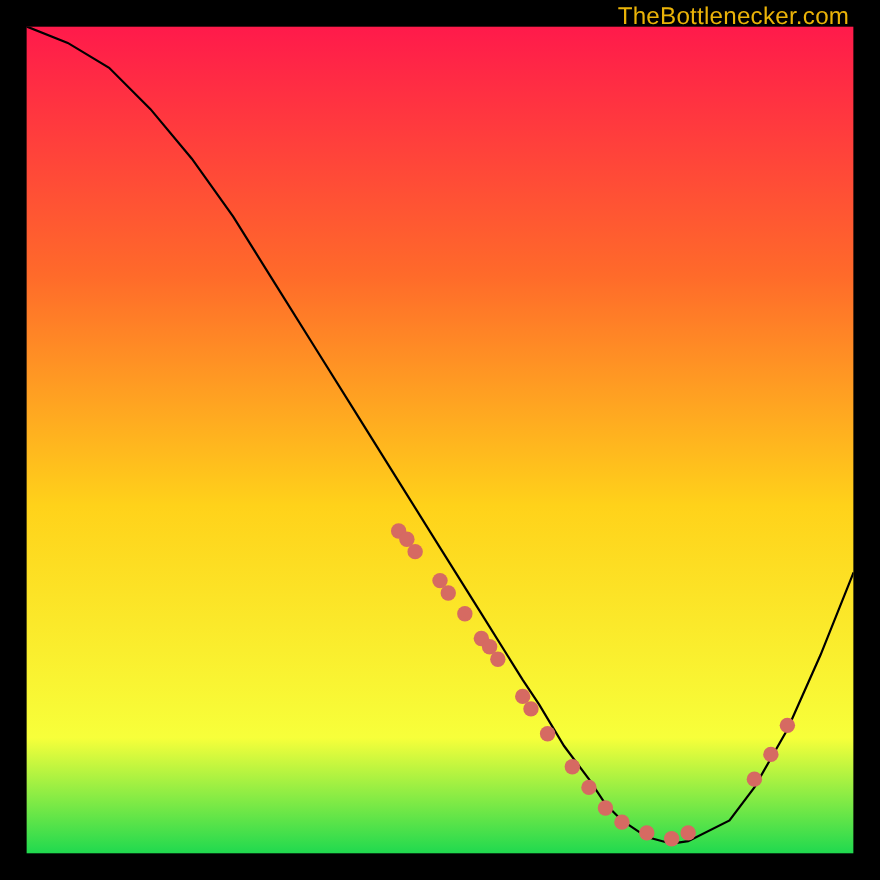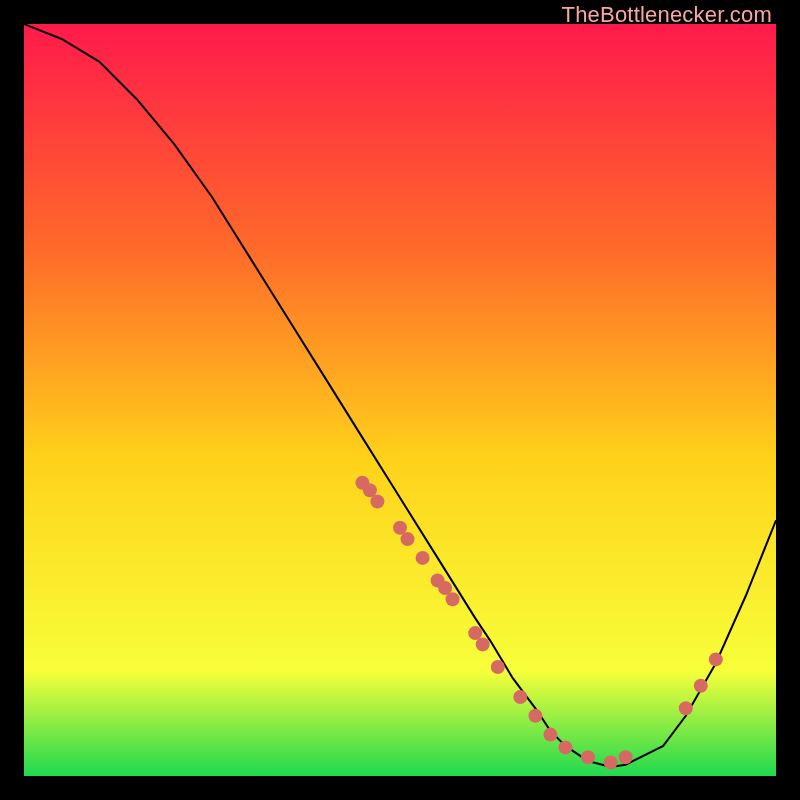--- a/index.html
+++ b/index.html
@@ -24,21 +24,21 @@
     left: 0;
     top: 0;
     width: 752px;
     height: 752px;
     display: block;
   }
   .watermark {
     position: absolute;
     top: 2px;
     right: 28px;
-    color: #fca5a5;
+    color: #eab308;
     font-size: 22px;
     font-weight: 500;
     letter-spacing: 0.2px;
     font-family: Arial, Helvetica, sans-serif;
   }
 </style>
 </head>
 <body>
 
 <div class="frame">

